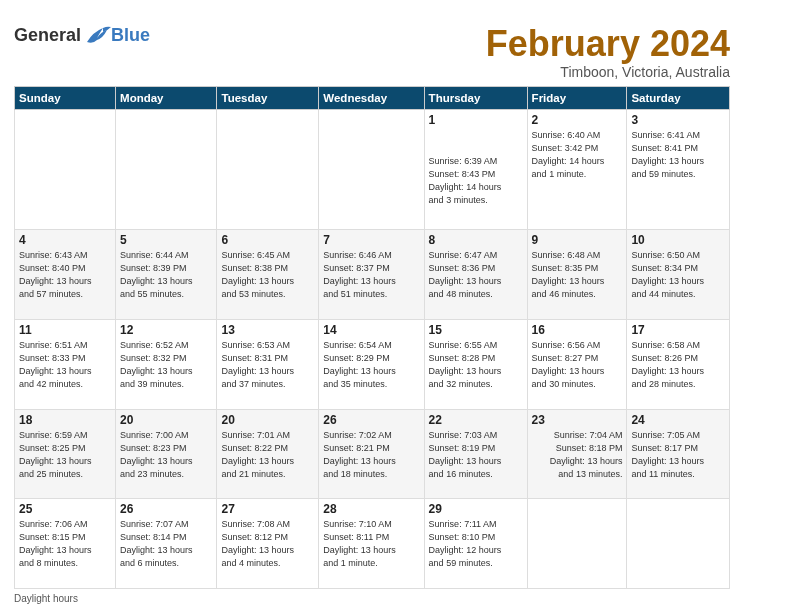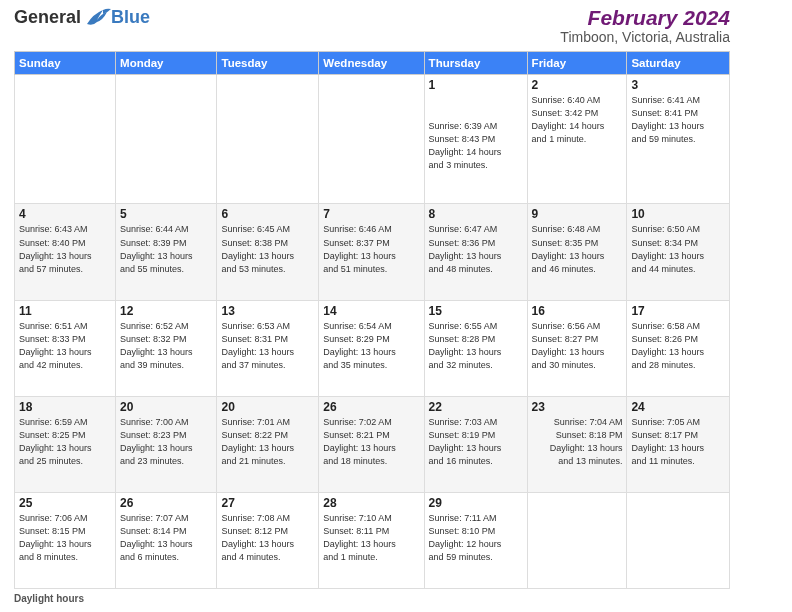--- a/index.html
+++ b/index.html
@@ -6,21 +6,21 @@
     body {
       font-family: Arial, sans-serif;
       background: #fff;
       width: 792px;
       height: 612px;
       overflow: hidden;
     }
     .page {
       width: 744px;
       height: 612px;
-      padding: 6px 14px 8px 14px;
+      padding: 24px 14px 8px 14px;
       display: flex;
       flex-direction: column;
     }
     .header-row {
       display: flex;
       justify-content: space-between;
       align-items: flex-start;
       margin-bottom: 6px;
     }
     .logo-area {
@@ -44,37 +44,36 @@
     }
     .logo-bird {
       width: 28px;
       height: 22px;
       margin-left: 2px;
     }
     .title-area {
       text-align: right;
     }
     .month-title {
-      font-size: 21px;
-      font-weight: bold;
-      color: #701a75;
+      font-size: 36px;
+      font-weight: bold;
+      color: #a16207;
       line-height: 1.1;
-      font-style: italic;
     }
     .location-title {
       font-size: 14px;
       color: #555;
     }
     .calendar-table {
       width: 100%;
       border-collapse: collapse;
       flex: 1;
     }
     .calendar-table th {
-      background-color: #3b82f6;
+      background-color: #0c4a6e;
       color: #fff;
       font-size: 11.5px;
       font-weight: bold;
       text-align: left;
       padding: 5px 4px;
       border: 1px solid #ccc;
     }
     .calendar-table td {
       vertical-align: top;
       border: 1px solid #ddd;
@@ -98,21 +97,20 @@
     .day-info {
       font-size: 9px;
       color: #333;
       line-height: 1.45;
     }
     .footer-note {
       font-size: 10px;
       color: #555;
       margin-top: 4px;
       text-align: left;
-      font-weight: bold;
     }
   </style>
 </head>
 <body>
 
 <div class="page">
   <div class="header-row">
     <div class="logo-area">
       <div class="logo-text">
         <span class="logo-general">General</span>

